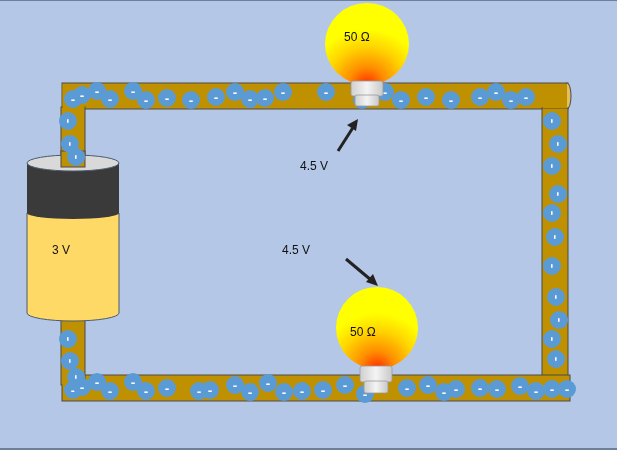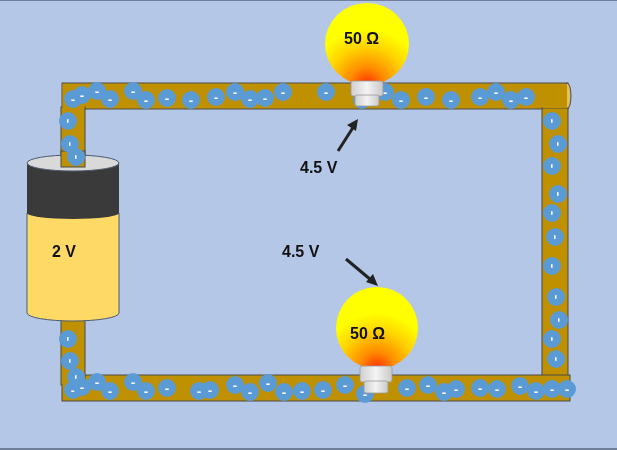--- a/index.html
+++ b/index.html
@@ -10,22 +10,22 @@
     }
     #stage {
       position: relative; width: 617px; height: 450px;
       background: #b4c7e7;
       box-sizing: border-box;
       border-top: 1px solid #6f7f99;
       border-bottom: 2px solid #6f7f99;
     }
     svg { position: absolute; left: 0; top: 0; }
     .lbl {
-      position: absolute; font-weight: bold; color: #111;
-      font-size: 16px; white-space: nowrap;
+      position: absolute; font-weight: normal; color: #111;
+      font-size: 12px; white-space: nowrap;
     }
   </style>
 </head>
 <body>
 
 <div id="stage">
   <svg id="svg" width="617" height="450" viewBox="0 0 617 450">
     <defs>
       <radialGradient id="bulbGrad" cx="50%" cy="100%" r="85%" fx="50%" fy="100%">
         <stop offset="0%" stop-color="#ff2a00"></stop>
@@ -352,18 +352,18 @@
     <g>
       <line x1="338" y1="150" x2="354" y2="125" stroke="#222" stroke-width="3"></line>
       <polygon points="358,118 347,124 356,130" fill="#222"></polygon>
     </g>
     <g>
       <line x1="346" y1="258" x2="371" y2="279" stroke="#222" stroke-width="3"></line>
       <polygon points="378,285 366,281 373,273" fill="#222"></polygon>
     </g>
   </svg>
 
-  <div class="lbl" style="left:52px; top:242px;">2 V</div>
+  <div class="lbl" style="left:52px; top:242px;">3 V</div>
   <div class="lbl" style="left:344px; top:29px;">50 Ω</div>
   <div class="lbl" style="left:350px; top:324px;">50 Ω</div>
   <div class="lbl" style="left:300px; top:158px;">4.5 V</div>
   <div class="lbl" style="left:282px; top:242px;">4.5 V</div>
 </div>
 
 </body></html>

